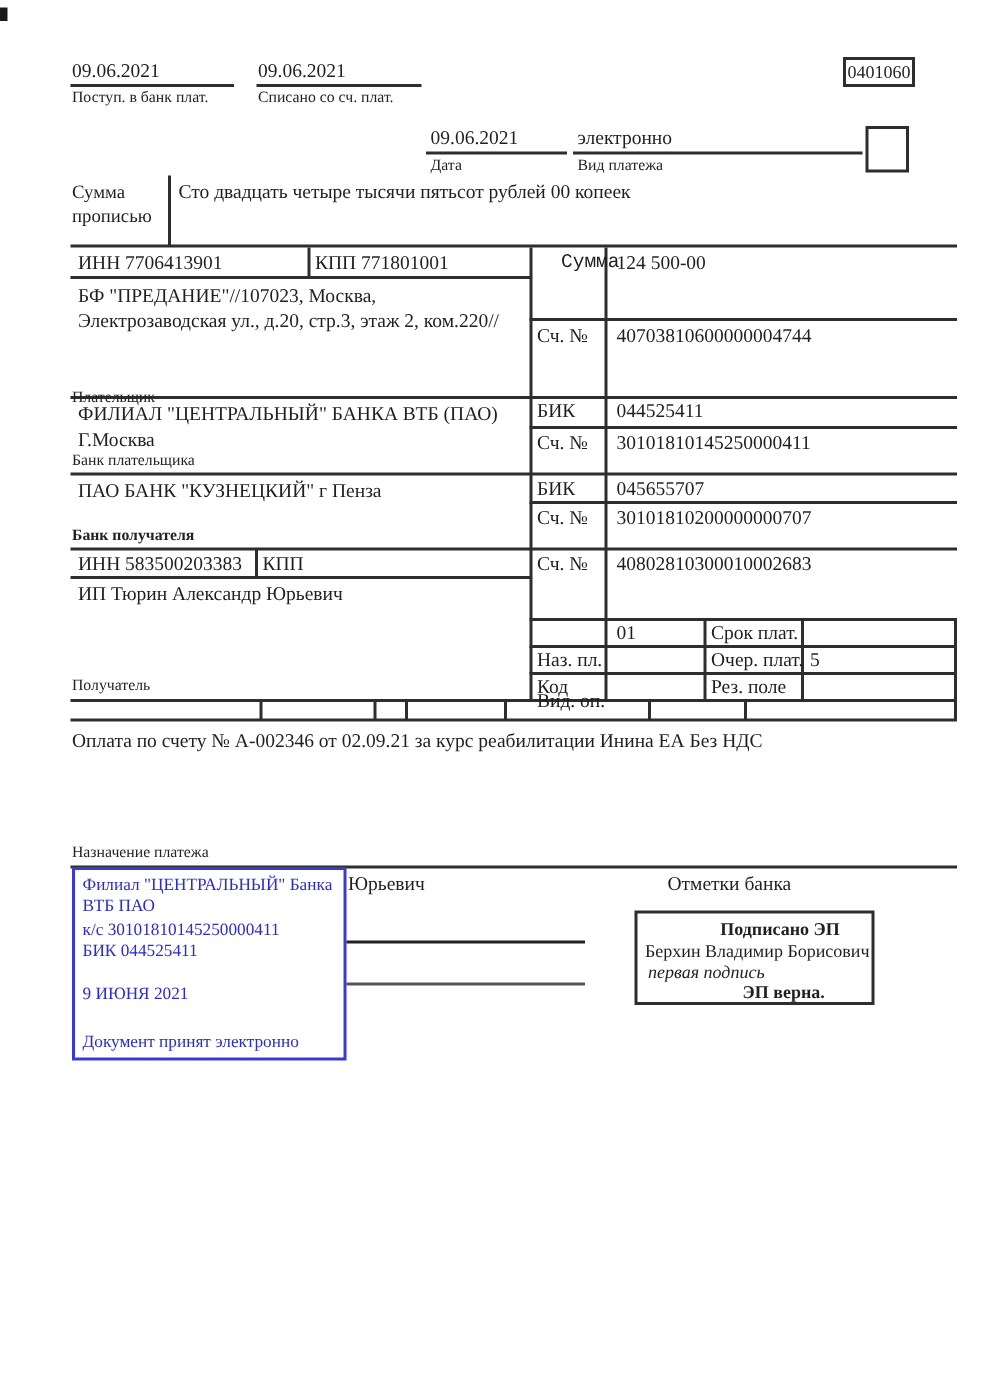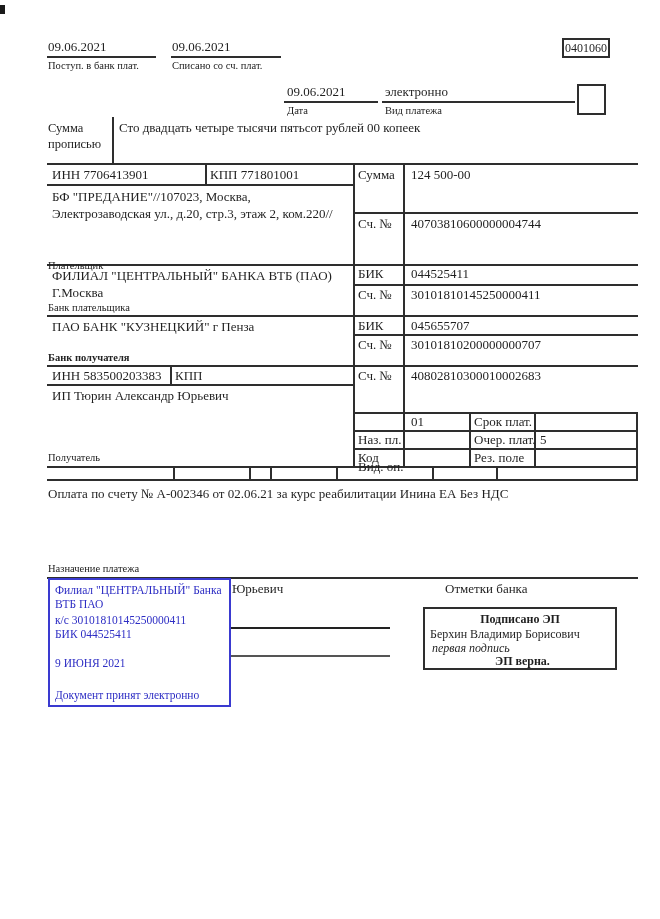--- a/index.html
+++ b/index.html
@@ -68,21 +68,21 @@
   <div class="hl" style="left:353px;top:412px;width:285px;"></div>
   <div class="hl" style="left:353px;top:430px;width:285px;"></div>
   <div class="hl" style="left:353px;top:448px;width:285px;"></div>
   <div class="vl" style="left:469px;top:412px;height:55px;"></div>
   <div class="vl" style="left:534px;top:412px;height:55px;"></div>
   <div class="vl" style="left:636px;top:412px;height:68px;"></div>
   <div class="hl thick" style="left:47px;top:466px;width:591px;"></div>
 
   <div class="t" style="left:52px;top:167px;">ИНН 7706413901</div>
   <div class="t" style="left:210px;top:167px;">КПП 771801001</div>
-  <div class="t" style="left:358px;top:167px;">Сумма</div>
+  <div class="t" style="left:374px;top:167px;font-family:Liberation Mono, monospace;">Сумма</div>
   <div class="t" style="left:411px;top:167px;">124 500-00</div>
   <div class="t tw" style="left:52px;top:188px;width:296px;line-height:17px;">БФ "ПРЕДАНИЕ"//107023, Москва, Электрозаводская ул., д.20, стр.3, этаж 2, ком.220//</div>
   <div class="t" style="left:358px;top:216px;">Сч. №</div>
   <div class="t" style="left:411px;top:216px;">40703810600000004744</div>
   <div class="lbl" style="left:48px;top:260px;">Плательщик</div>
 
   <div class="t tw" style="left:52px;top:267px;width:296px;line-height:17px;">ФИЛИАЛ "ЦЕНТРАЛЬНЫЙ" БАНКА ВТБ (ПАО) Г.Москва</div>
   <div class="t" style="left:358px;top:266px;">БИК</div>
   <div class="t" style="left:411px;top:266px;">044525411</div>
   <div class="t" style="left:358px;top:287px;">Сч. №</div>
@@ -115,38 +115,38 @@
   <div>
     <div class="vl" style="left:173px;top:467px;height:13px;"></div>
     <div class="vl" style="left:249px;top:467px;height:13px;"></div>
     <div class="vl" style="left:270px;top:467px;height:13px;"></div>
     <div class="vl" style="left:336px;top:467px;height:13px;"></div>
     <div class="vl" style="left:432px;top:467px;height:13px;"></div>
     <div class="vl" style="left:496px;top:467px;height:13px;"></div>
     <div class="hl thick" style="left:47px;top:479px;width:591px;"></div>
   </div>
 
-  <div class="t" style="left:48px;top:486px;">Оплата по счету № А-002346 от 02.06.21 за курс реабилитации Инина ЕА Без НДС</div>
+  <div class="t" style="left:48px;top:486px;">Оплата по счету № А-002346 от 02.09.21 за курс реабилитации Инина ЕА Без НДС</div>
   <div class="lbl" style="left:48px;top:563px;">Назначение платежа</div>
   <div class="hl" style="left:47px;top:577px;width:591px;"></div>
 
   <div class="t" style="left:232px;top:581px;">Юрьевич</div>
   <div class="t" style="left:445px;top:581px;">Отметки банка</div>
 
   <div class="bluebox" style="left:48px;top:578px;width:183px;height:129px;">
     <div class="wrap" style="top:3px;">Филиал "ЦЕНТРАЛЬНЫЙ" Банка ВТБ ПАО</div>
     <div style="top:33px;">к/с 30101810145250000411</div>
     <div style="top:47px;">БИК 044525411</div>
     <div style="top:76px;">9 ИЮНЯ 2021</div>
     <div style="top:108px;">Документ принят электронно</div>
   </div>
 
   <div class="hl" style="left:231px;top:627px;width:159px;background:#222;"></div>
   <div class="hl" style="left:231px;top:655px;width:159px;background:#555;"></div>
 
-  <div class="epbox" style="left:423px;top:607px;width:194px;height:63px;">
+  <div class="epbox" style="left:423px;top:607px;width:160px;height:63px;">
     <div style="top:3px;left:0;width:190px;text-align:center;font-weight:bold;">Подписано ЭП</div>
     <div style="top:18px;left:5px;">Берхин Владимир Борисович</div>
     <div style="top:32px;left:7px;font-style:italic;">первая подпись</div>
     <div style="top:45px;left:70px;font-weight:bold;">ЭП верна.</div>
   </div>
 
 </div>
 
 </body></html>

